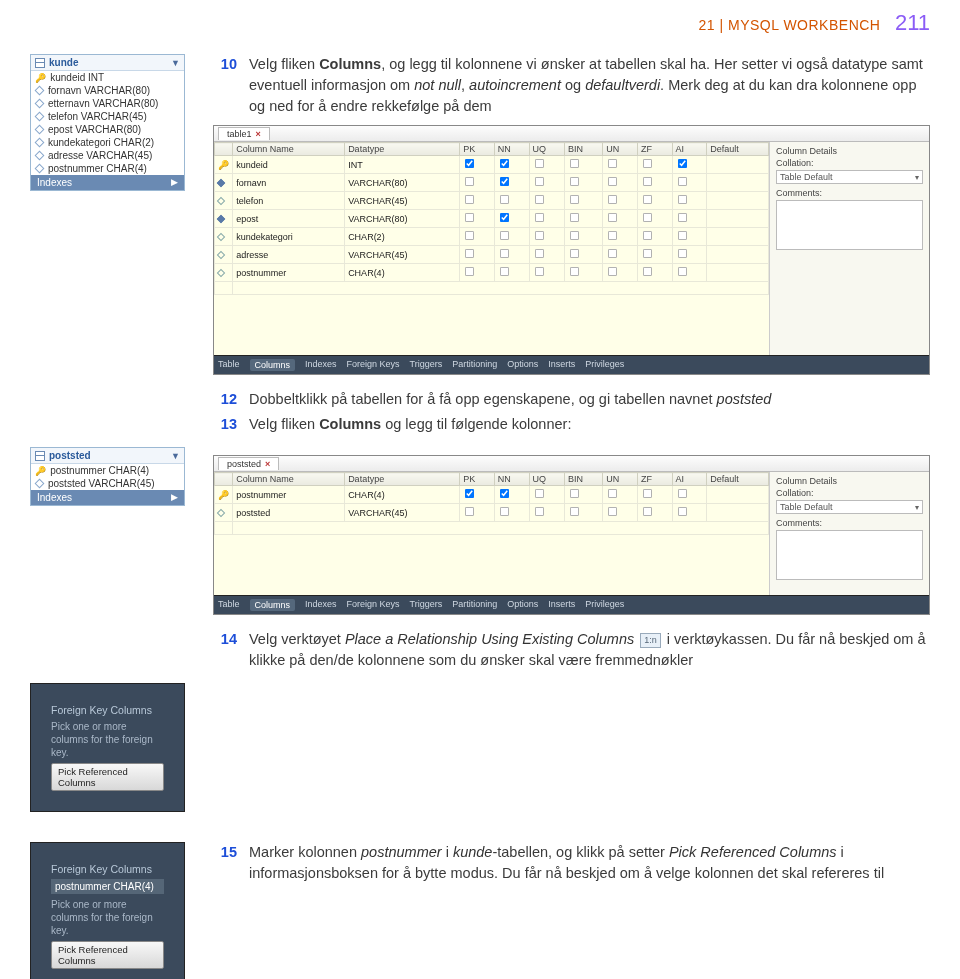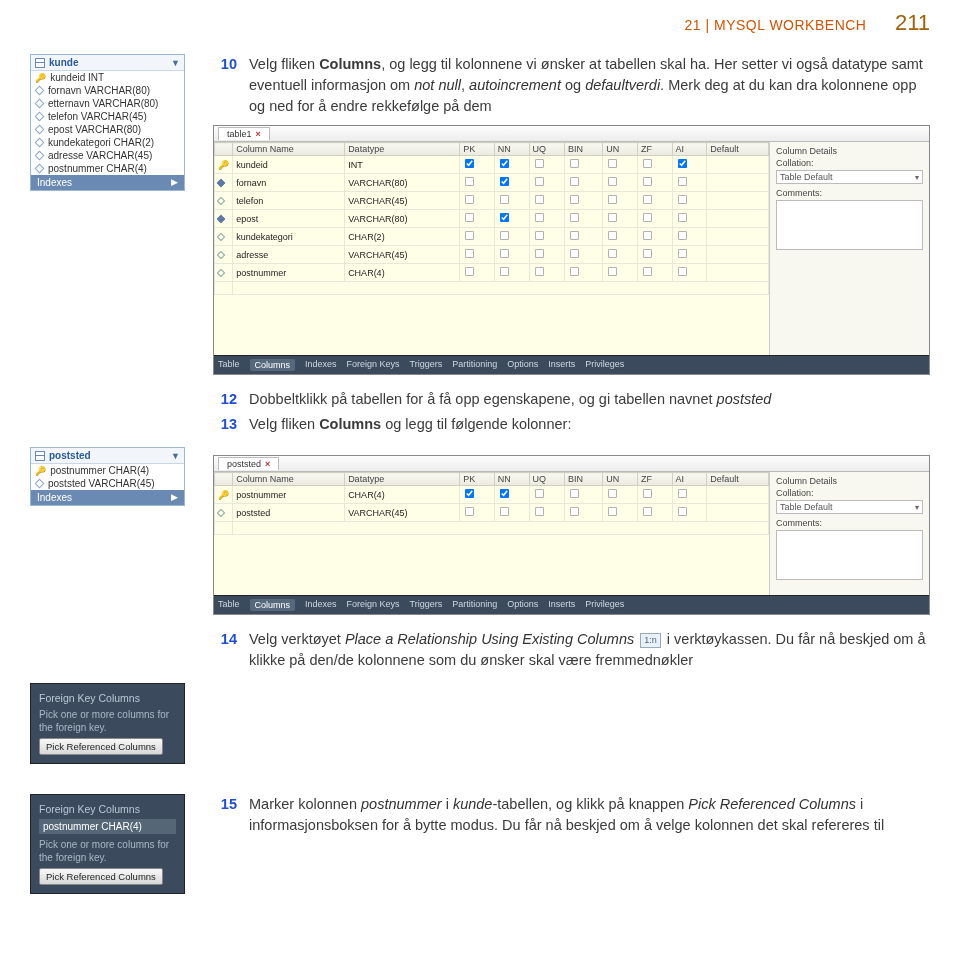--- a/index.html
+++ b/index.html
@@ -1,40 +1,40 @@
 <!DOCTYPE html>
 <html><head>
 <meta charset="utf-8">
 <style>
   * { box-sizing: border-box; margin: 0; padding: 0; }
   body { font-family: "Segoe UI", Arial, sans-serif; background: #fff; width: 960px; margin: 0 auto; color: #333; }
   .page { padding: 10px 30px 30px 30px; position: relative; }
   .header-line { text-align: right; margin-bottom: 18px; }
   .header-small { color: #d35400; font-size: 14px; text-transform: uppercase; letter-spacing: 0.5px; }
-  .header-big { color: #a16207; font-size: 22px; margin-left: 24px; }
+  .header-big { color: #8b5cf6; font-size: 22px; margin-left: 10px; }
 
   .two-col { display: flex; gap: 28px; margin-bottom: 8px; align-items: flex-start; }
   .sidepanel {   width: 155px; flex: 0 0 155px; }
   .main { flex: 1; }
 
   
   .schema-panel { border: 1px solid #9bb8d3; font-size: 10px; background: #fff; margin-bottom: 4px; }
   .schema-head { display: flex; align-items: center; gap: 4px; background: #f2f6fb; border-bottom: 1px solid #c8d8e8; padding: 2px 4px; color: #2a5a9b; }
   .schema-head .arrow { margin-left: auto; color: #4a6a9b; font-size: 9px; }
   .tbl-icon { width: 10px; height: 10px; border: 1px solid #6a8ab3; background: #fff; position: relative; }
   .tbl-icon::before { content:""; position:absolute; top:3px; left:0; right:0; height:1px; background:#6a8ab3; }
   .schema-panel ul { list-style: none; }
   .schema-panel li { display: flex; align-items: center; gap: 4px; padding: 1px 4px; }
   .pkicon { color: #d9a400; font-size: 9px; }
   .diaicon { width: 7px; height: 7px; border: 1px solid #8aa8cc; transform: rotate(45deg); margin: 0 1px; }
   .indexrow { background: #6a8ab3; color: #fff; padding: 2px 6px; display:flex; justify-content:space-between; font-size: 10px; }
   .indexrow span:last-child { font-size: 9px; }
 
   
-  .fk-box { background: #3b4a5c; color: #e8e8e8; font-size: 10px; padding: 8px; border: 1px solid #222; }
+  .fk-box { background: #3b4a5c; color: #e8e8e8; font-size: 10px; padding: 20px; border: 1px solid #222; }
   .fk-title { color: #b8c8d8; font-size: 10.5px; margin-bottom: 4px; }
   .fk-sel { background: #556677; color:#fff; padding: 2px 4px; margin-bottom: 4px; }
   .fk-smalltext { color: #aab8c8; line-height: 1.3; margin-bottom: 4px; }
   .fk-btn { display:inline-block; background: linear-gradient(#f8f8f8,#d8d8d8); color:#222; border:1px solid #888; padding: 2px 6px; font-size: 9.5px; border-radius: 2px; }
 
   
   .steps { list-style: none; font-size: 14.5px; line-height: 1.45; }
   .steps li { display: flex; gap: 12px; margin-bottom: 4px; }
   .stepnum { color: #1d4ed8; font-weight: 600; min-width: 24px; text-align: right; }
   .steptext { flex: 1; color: #3b3b3b; }
@@ -451,20 +451,20 @@
       <div class="fk-sel">postnummer CHAR(4)</div>
       <div class="fk-smalltext">Pick one or more columns for the foreign key.</div>
       <span class="fk-btn">Pick Referenced Columns</span>
     </div>
   </div>
   <div class="main">
     <ul class="steps">
       <li>
         <span class="stepnum">15</span>
         <span class="steptext">
-          <span>Marker kolonnen </span><em>postnummer</em><span> i </span><em>kunde</em><span>-tabellen, og klikk på knappen </span><em>Pick Referenced Columns</em><span> i informasjonsboksen for å bytte modus. Du får nå beskjed om å velge kolonnen det skal refereres til</span>
+          <span>Marker kolonnen </span><em>postnummer</em><span> i </span><em>kunde</em><span>-tabellen, og klikk på setter </span><em>Pick Referenced Columns</em><span> i informasjonsboksen for å bytte modus. Du får nå beskjed om å velge kolonnen det skal refereres til</span>
         </span>
       </li>
     </ul>
   </div>
 </div>
 
 </div>
 
 </body></html>

